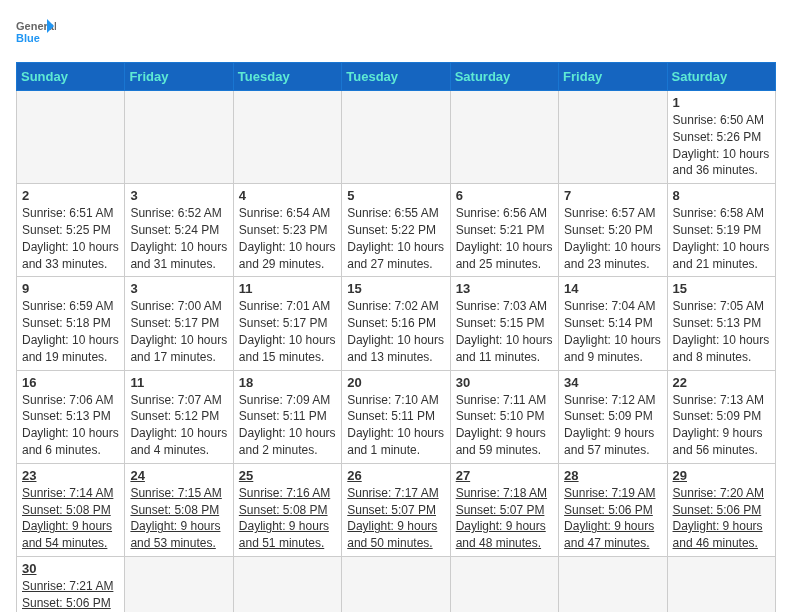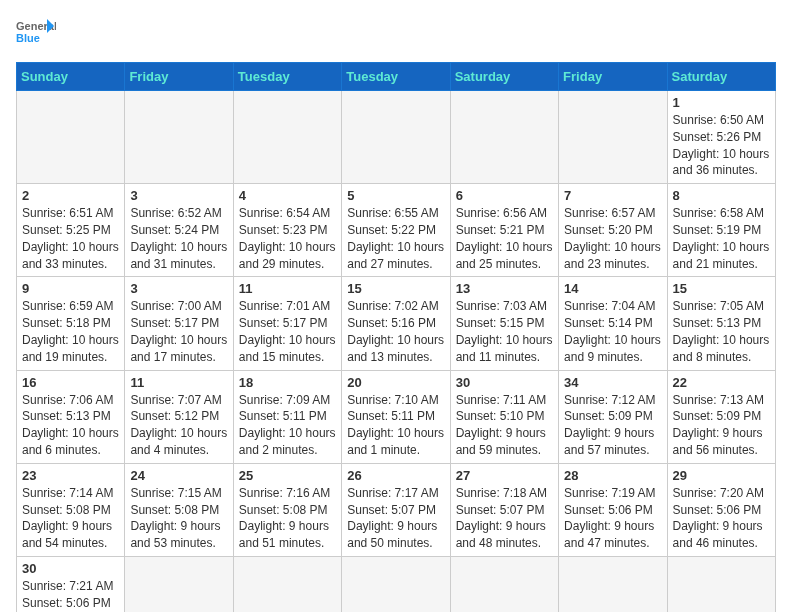--- a/index.html
+++ b/index.html
@@ -66,20 +66,21 @@
       margin-bottom: 2px;
       display: block;
     }
     .day-info {
       font-size: 12px;
       line-height: 1.4;
       color: #333;
     }
     .last-row td {
       background: #f5f5f5;
+      text-decoration: underline;
     }
     .last-row td.has-data {
       background: #fff;
     }
   </style>
 </head>
 <body>
 
 <div class="header">
   <div class="logo">

